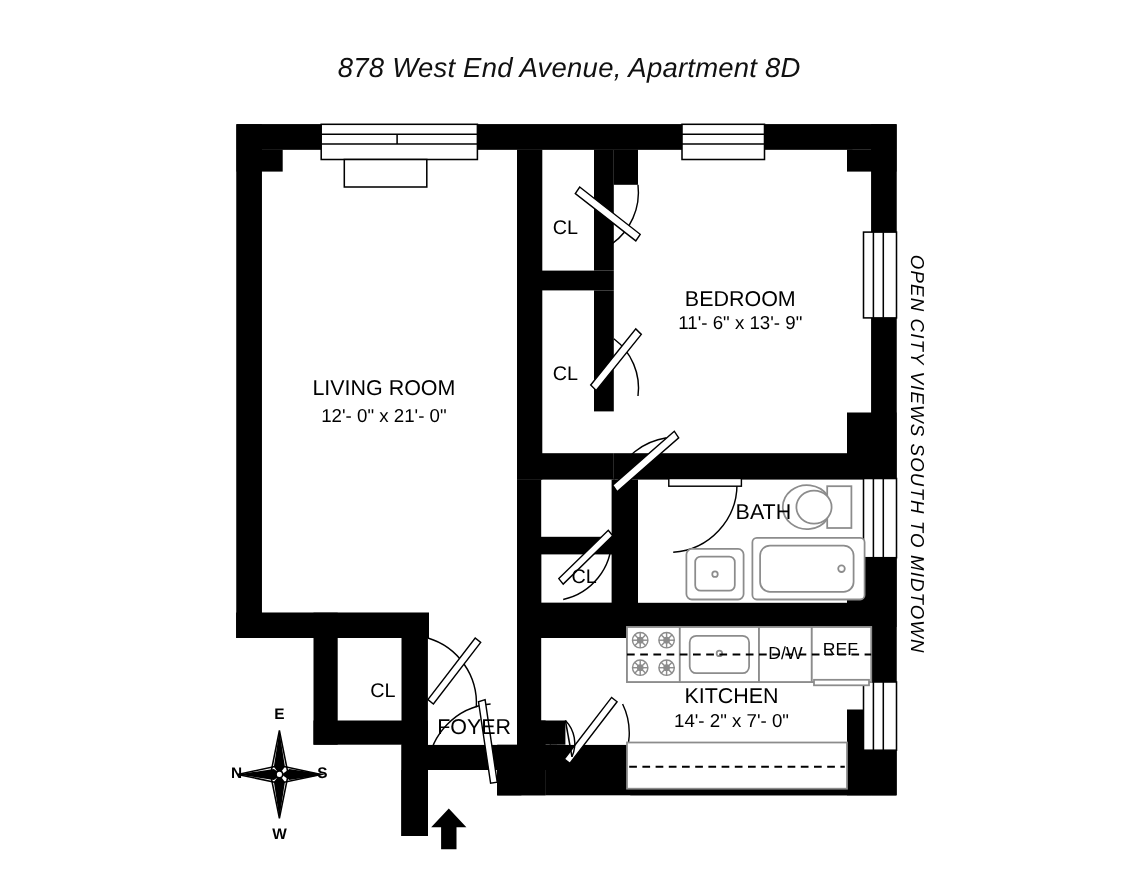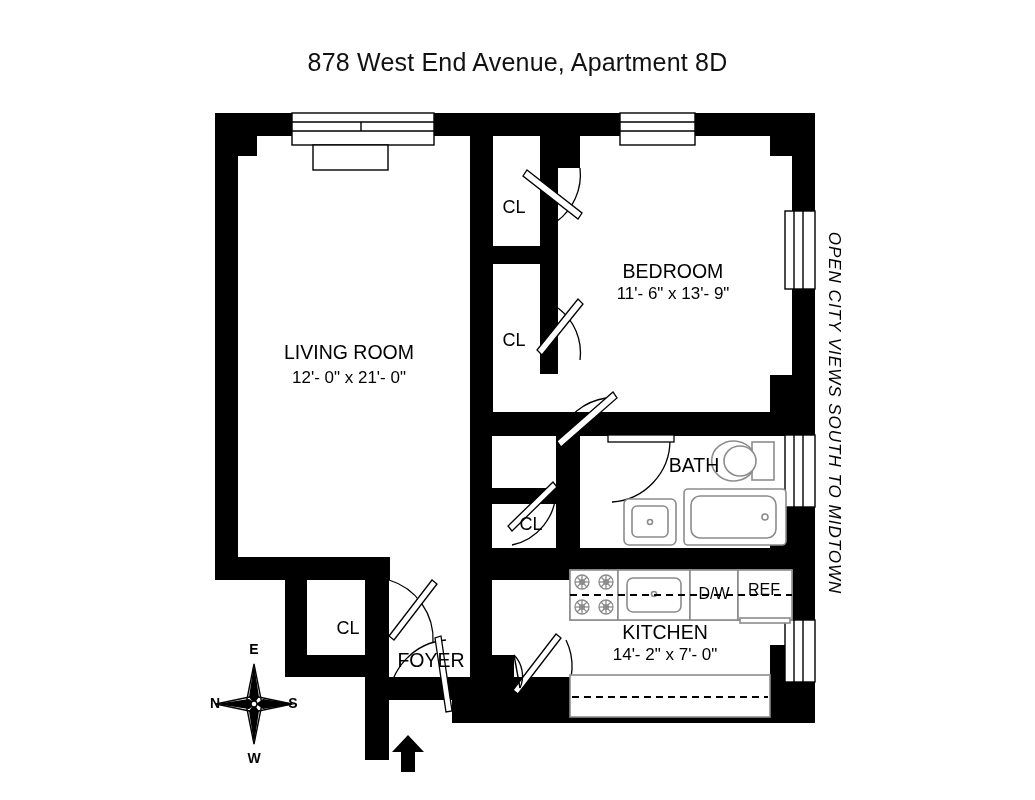--- a/index.html
+++ b/index.html
@@ -20,20 +20,21 @@
     height: 800px;
     background: #ffffff;
   }
   #plan-title {
     position: absolute;
     left: 0;
     top: 48px;
     width: 1035px;
     text-align: center;
     font-family: "Liberation Sans", sans-serif;
+    font-style: italic;
     font-size: 25px;
     font-weight: 400;
     letter-spacing: 0.2px;
     color: #111111;
   }
   #floorplan-svg {
     position: absolute;
     left: 0;
     top: 0;
   }

